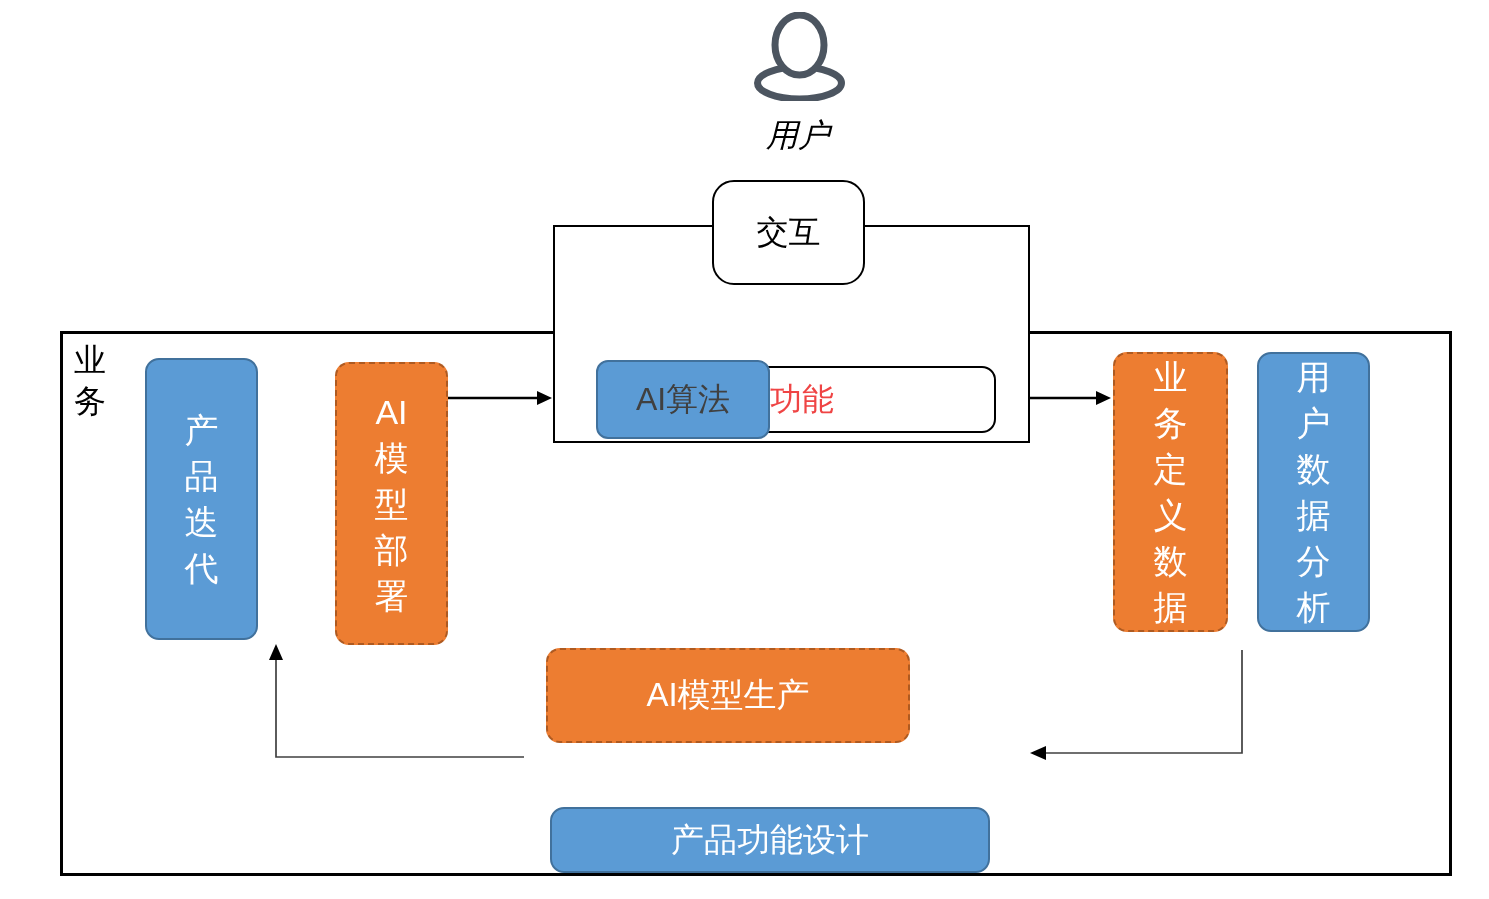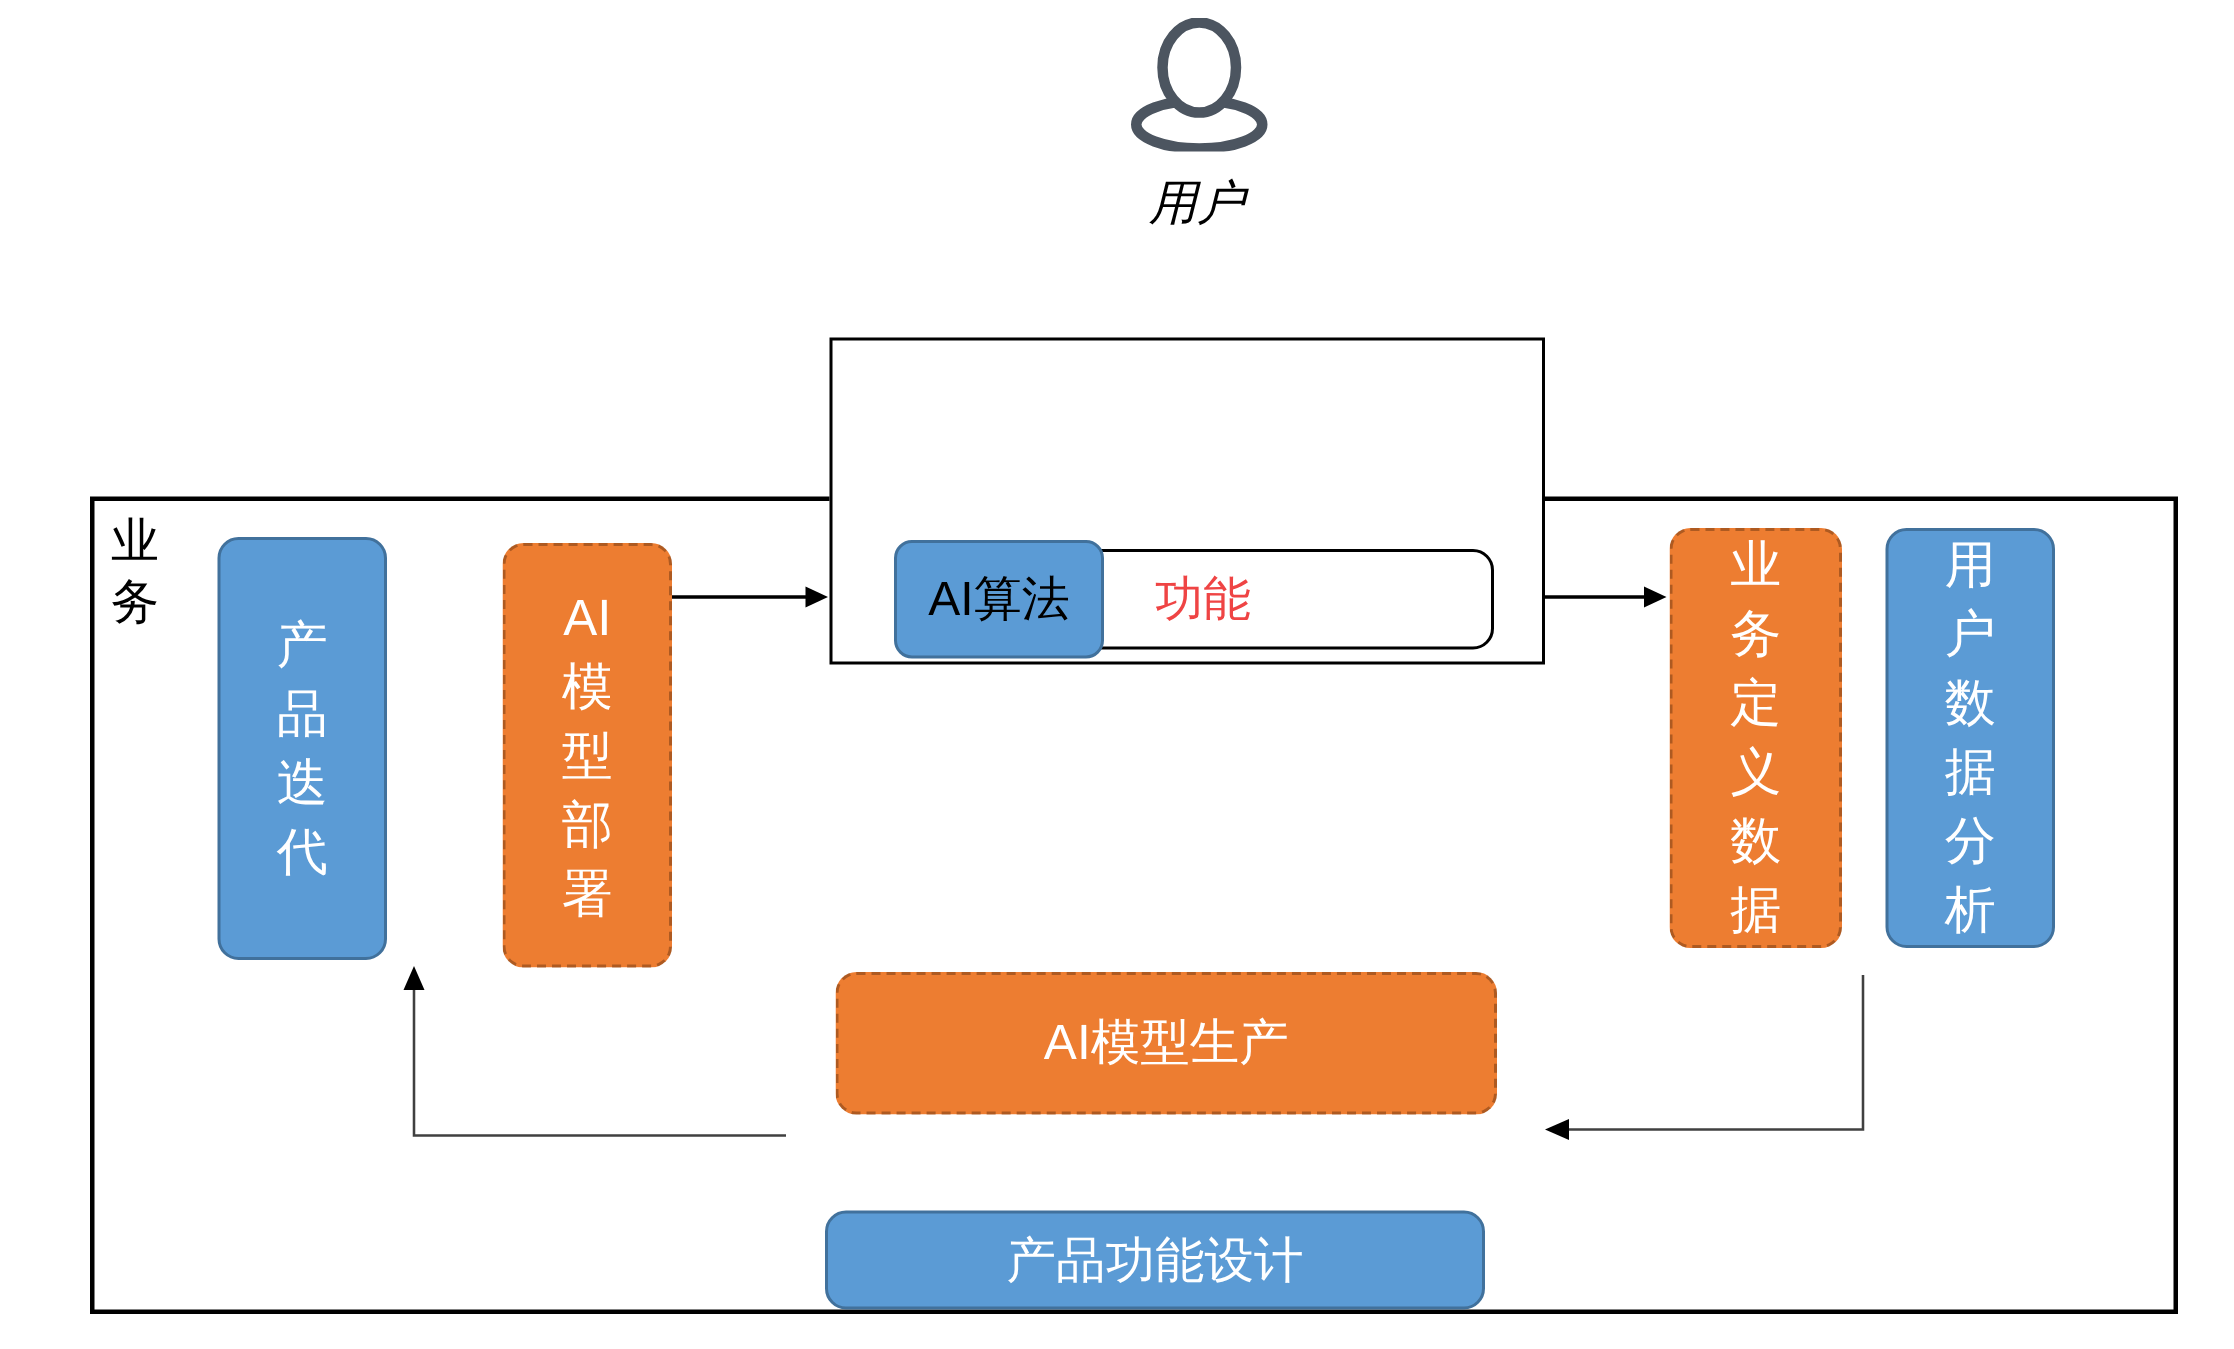--- a/index.html
+++ b/index.html
@@ -89,25 +89,25 @@
     position: absolute;
     left: 168px; top: 0;
     line-height: 63px;
     font-size: 32px;
     color: #ef4444;
   }
 
   .algo-box {
     position: absolute;
     left: 41px; top: 133px;
-    width: 140px; height: 79px;
+    width: 174px; height: 79px;
     background: #5B9BD5;
     border: 2px solid #41719C;
     border-radius: 12px;
-    color: #000000;
+    color: #404040;
     font-size: 32px;
     display: flex;
     align-items: center;
     justify-content: center;
   }
 
   .interact-box {
     position: absolute;
     left: 712px; top: 180px;
     width: 153px; height: 105px;
@@ -151,21 +151,21 @@
   .node.orange-dashed {
     background: #ED7D31;
     border: 2.5px dashed #AE5A21;
     border-radius: 14px;
   }
 
   .node-product-iteration   { left: 145px;  top: 358px; width: 113px; height: 282px; }
   .node-model-deployment    { left: 303px;  top: 362px; width: 113px; height: 283px; margin-left: 32px; }
   .node-business-data       { left: 1113px; top: 352px; width: 115px; height: 280px; }
   .node-user-data-analysis  { left: 1257px; top: 352px; width: 113px; height: 280px; }
-  .node-model-production    { left: 546px;  top: 648px; width: 441px; height: 95px; border-radius: 16px; margin-left: 11px; }
+  .node-model-production    { left: 546px;  top: 648px; width: 364px; height: 95px; border-radius: 16px; }
   .node-function-design     { left: 550px;  top: 807px; width: 440px; height: 66px; border-radius: 16px; }
 </style>
 </head>
 <body>
 
 <div class="canvas">
 
   <svg class="connectors" viewBox="0 0 1489 899">
     <g>
       <line x1="416" y1="398" x2="538" y2="398" stroke="#000000" stroke-width="2.4"></line>
@@ -199,20 +199,21 @@
   </div>
   <div class="user-label">用户</div>
 
   <div class="ai-product-box">
     <div class="feature-box">
       <span class="feature-label">功能</span>
     </div>
     <div class="algo-box">AI算法</div>
   </div>
 
+  <div class="interact-box">交互</div>
 
   <div class="node vertical blue node-product-iteration">
       <span>产</span>
       <span>品</span>
       <span>迭</span>
       <span>代</span>
     </div>
   <div class="node vertical orange-dashed node-model-deployment">
       <span>AI</span>
       <span>模</span>

